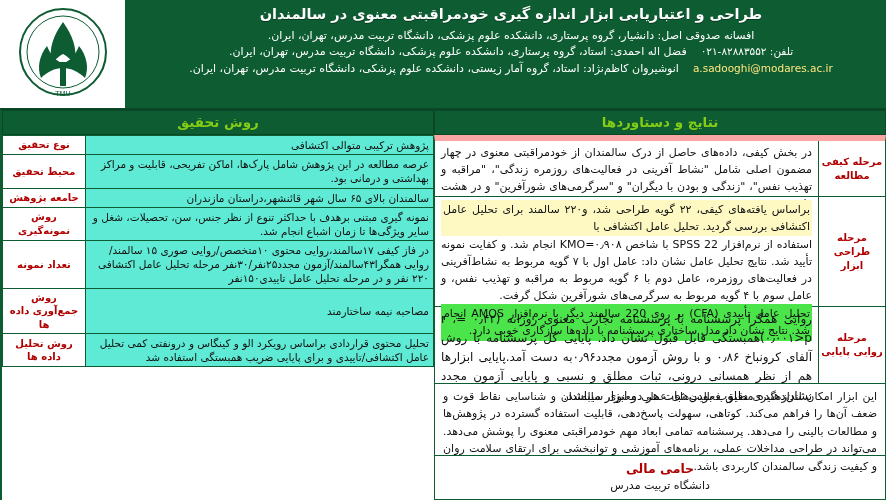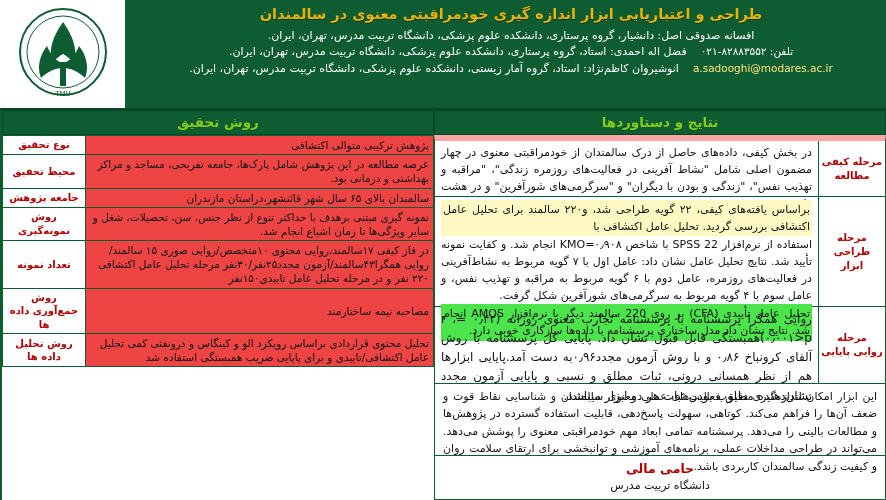--- a/index.html
+++ b/index.html
@@ -23,21 +23,21 @@
     border-bottom:2px solid #0a4726;
     overflow:hidden;
   }
   .header-inner{
     position:absolute;
     top:0;right:0;left:140px;
     padding:3px 10px 0 6px;
     text-align:center;
   }
   .poster-title{
-    color:#eab308;
+    color:#ffffff;
     font-size:14.5px;
     font-weight:bold;
     line-height:1.35;
     margin:2px 0 3px 0;
     text-shadow:0 1px 0 #063a1e;
   }
   .authors{
     color:#ffffff;
     font-size:11px;
     line-height:1.5;
@@ -97,21 +97,21 @@
   td.lbl{
     width:74px;
     color:#b00000;
     font-weight:bold;
     text-align:center;
     font-size:10px;
     background:#ffffff;
   }
   td.val{
     text-align:right;
-    background:#ef4444;
+    background:#5eead4;
     margin-top:16px;
   }
   
   .left-body{
     flex:1;
     display:flex;flex-direction:column;
     min-height:0;
   }
   .res-row{
     display:flex;flex-direction:row;
@@ -226,21 +226,21 @@
 
     <div class="col col-right">
       <div class="col-head">روش تحقیق</div>
       <table class="mtable">
         <tbody>
           <tr>
             <td class="val">پژوهش ترکیبی متوالی اکتشافی</td>
             <td class="lbl">نوع تحقیق</td>
           </tr>
           <tr>
-            <td class="val">عرصه مطالعه در این پژوهش شامل پارک‌ها، جامعه تفریحی، مساجد و مراکز بهداشتی و درمانی بود.</td>
+            <td class="val">عرصه مطالعه در این پژوهش شامل پارک‌ها، اماکن تفریحی، قابلیت و مراکز بهداشتی و درمانی بود.</td>
             <td class="lbl">محیط تحقیق</td>
           </tr>
           <tr>
             <td class="val">سالمندان بالای ۶۵ سال شهر قائنشهر،دراستان مازندران</td>
             <td class="lbl">جامعه پژوهش</td>
           </tr>
           <tr>
             <td class="val">نمونه گیری مبتنی برهدف با حداکثر تنوع از نظر جنس، سن، تحصیلات، شغل و سایر ویژگی‌ها تا زمان اشباع انجام شد.</td>
             <td class="lbl">روش نمونه‌گیری</td>
           </tr>

